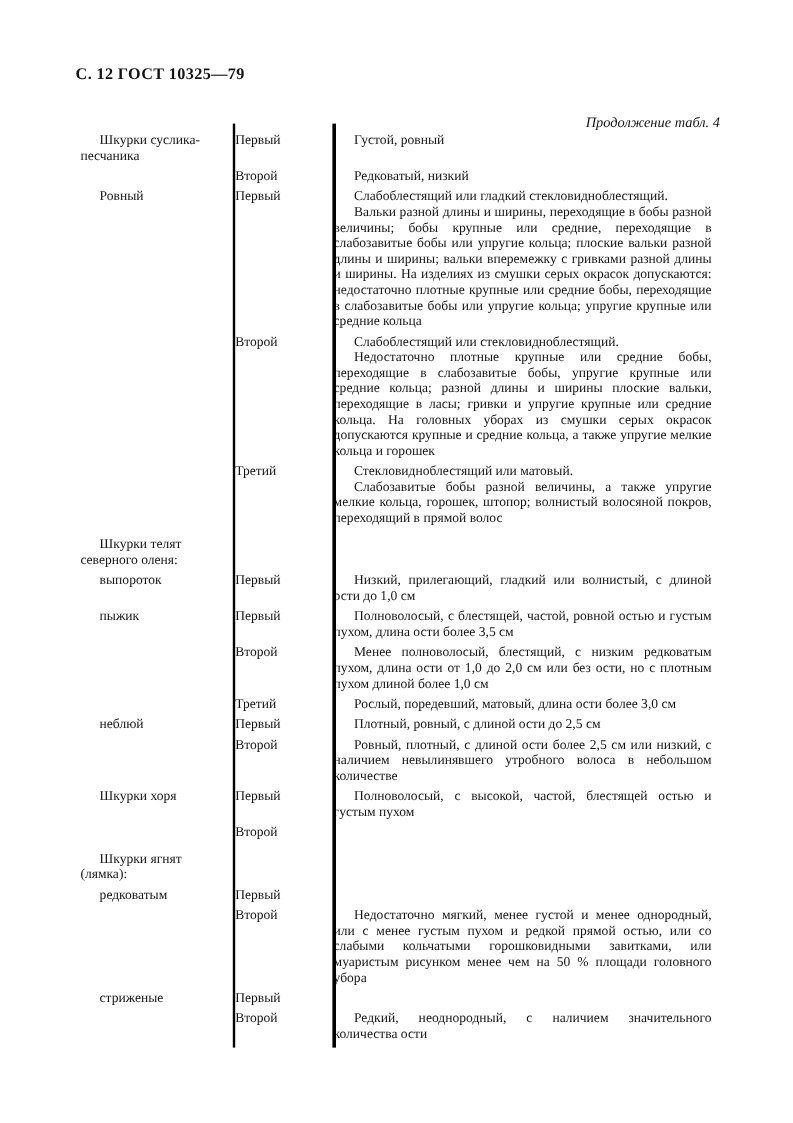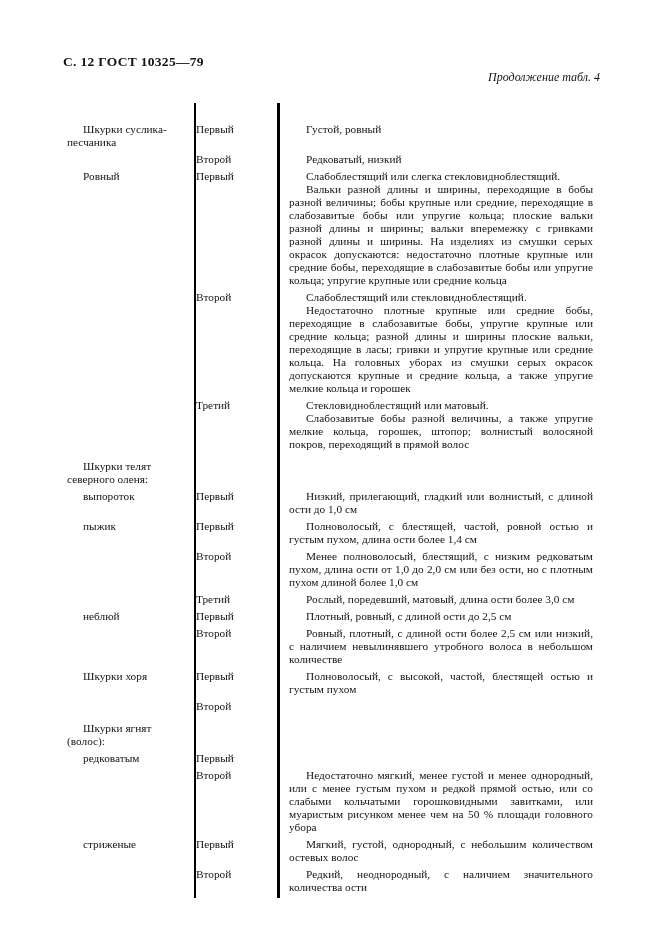--- a/index.html
+++ b/index.html
@@ -22,21 +22,21 @@
     top: 54px;
     font-size: 13.5px;
     font-weight: bold;
     letter-spacing: 0.3px;
     white-space: nowrap;
   }
   .continuation {
     position: absolute;
     left: 62px;
     width: 538px;
-    top: 70px;
+    top: 95px;
     text-align: right;
     font-style: italic;
     font-size: 12px;
     white-space: nowrap;
   }
   .table-wrap {
     position: absolute;
     left: 62px;
     top: 103px;
     width: 538px;
@@ -73,31 +73,31 @@
     padding-top: 3px;
     padding-bottom: 4px;
   }
   .trow {
     display: grid;
     grid-template-columns: 132px 83px 1fr;
     align-items: start;
     margin-top: 4px;
   }
   .trow.group { margin-top: 9px; font-family: Liberation Serif, serif; }
-  .trow:first-child { margin-top: 17px; }
+  .trow:first-child { margin-top: 5px; }
   .tbody, .trow { font-size: 11.3px; line-height: 13px; }
   .c1 {
     padding: 0 6px 0 5px;
     text-indent: 16px;
   }
   .c2 {
     padding: 0 2px;
   }
   .c3 {
-    padding: 0 7px 0 12px;
+    padding: 0 7px 0 1px;
     text-align: justify;
   }
   .c3 .para {
     margin: 0;
     text-indent: 17px;
   }
 </style>
 </head>
 <body>
 
@@ -124,21 +124,21 @@
           <div class="c1"></div>
           <div class="c2">Второй</div>
           <div class="c3">
             <p class="para">Редковатый, низкий</p>
           </div>
         </div>
         <div class="trow">
           <div class="c1">Ровный</div>
           <div class="c2">Первый</div>
           <div class="c3">
-            <p class="para">Слабоблестящий или слегка стекловидноблестящий.</p>
+            <p class="para">Слабоблестящий или гладкий стекловидноблестящий.</p>
             <p class="para">Вальки разной длины и ширины, переходящие в бобы разной величины; бобы крупные или средние, переходящие в слабозавитые бобы или упругие кольца; плоские вальки разной длины и ширины; вальки вперемежку с гривками разной длины и ширины. На изделиях из смушки серых окрасок допускаются: недостаточно плотные крупные или средние бобы, переходящие в слабозавитые бобы или упругие кольца; упругие крупные или средние кольца</p>
           </div>
         </div>
         <div class="trow">
           <div class="c1"></div>
           <div class="c2">Второй</div>
           <div class="c3">
             <p class="para">Слабоблестящий или стекловидноблестящий.</p>
             <p class="para">Недостаточно плотные крупные или средние бобы, переходящие в слабозавитые бобы, упругие крупные или средние кольца; разной длины и ширины плоские вальки, переходящие в ласы; гривки и упругие крупные или средние кольца. На головных уборах из смушки серых окрасок допускаются крупные и средние кольца, а также упругие мелкие кольца и горошек</p>
           </div>
@@ -160,21 +160,21 @@
           <div class="c1">выпороток</div>
           <div class="c2">Первый</div>
           <div class="c3">
             <p class="para">Низкий, прилегающий, гладкий или волнистый, с длиной ости до 1,0 см</p>
           </div>
         </div>
         <div class="trow">
           <div class="c1">пыжик</div>
           <div class="c2">Первый</div>
           <div class="c3">
-            <p class="para">Полноволосый, с блестящей, частой, ровной остью и густым пухом, длина ости более 1,4 см</p>
+            <p class="para">Полноволосый, с блестящей, частой, ровной остью и густым пухом, длина ости более 3,5 см</p>
           </div>
         </div>
         <div class="trow">
           <div class="c1"></div>
           <div class="c2">Второй</div>
           <div class="c3">
             <p class="para">Менее полноволосый, блестящий, с низким редковатым пухом, длина ости от 1,0 до 2,0 см или без ости, но с плотным пухом длиной более 1,0 см</p>
           </div>
         </div>
         <div class="trow">
@@ -203,41 +203,38 @@
           <div class="c2">Первый</div>
           <div class="c3">
             <p class="para">Полноволосый, с высокой, частой, блестящей остью и густым пухом</p>
           </div>
         </div>
         <div class="trow">
           <div class="c1"></div>
           <div class="c2">Второй</div>
         </div>
         <div class="trow group">
-          <div class="c1">Шкурки ягнят (волос):</div>
+          <div class="c1">Шкурки ягнят (лямка):</div>
           <div class="c2"></div>
           <div class="c3"></div>
         </div>
         <div class="trow">
           <div class="c1">редковатым</div>
           <div class="c2">Первый</div>
         </div>
         <div class="trow">
           <div class="c1"></div>
           <div class="c2">Второй</div>
           <div class="c3">
             <p class="para">Недостаточно мягкий, менее густой и менее однородный, или с менее густым пухом и редкой прямой остью, или со слабыми кольчатыми горошковидными завитками, или муаристым рисунком менее чем на 50 % площади головного убора</p>
           </div>
         </div>
         <div class="trow">
           <div class="c1">стриженые</div>
           <div class="c2">Первый</div>
-          <div class="c3">
-            <p class="para">Мягкий, густой, однородный, с небольшим количеством остевых волос</p>
-          </div>
         </div>
         <div class="trow">
           <div class="c1"></div>
           <div class="c2">Второй</div>
           <div class="c3">
             <p class="para">Редкий, неоднородный, с наличием значительного количества ости</p>
           </div>
         </div>
       </div>
   </div>

